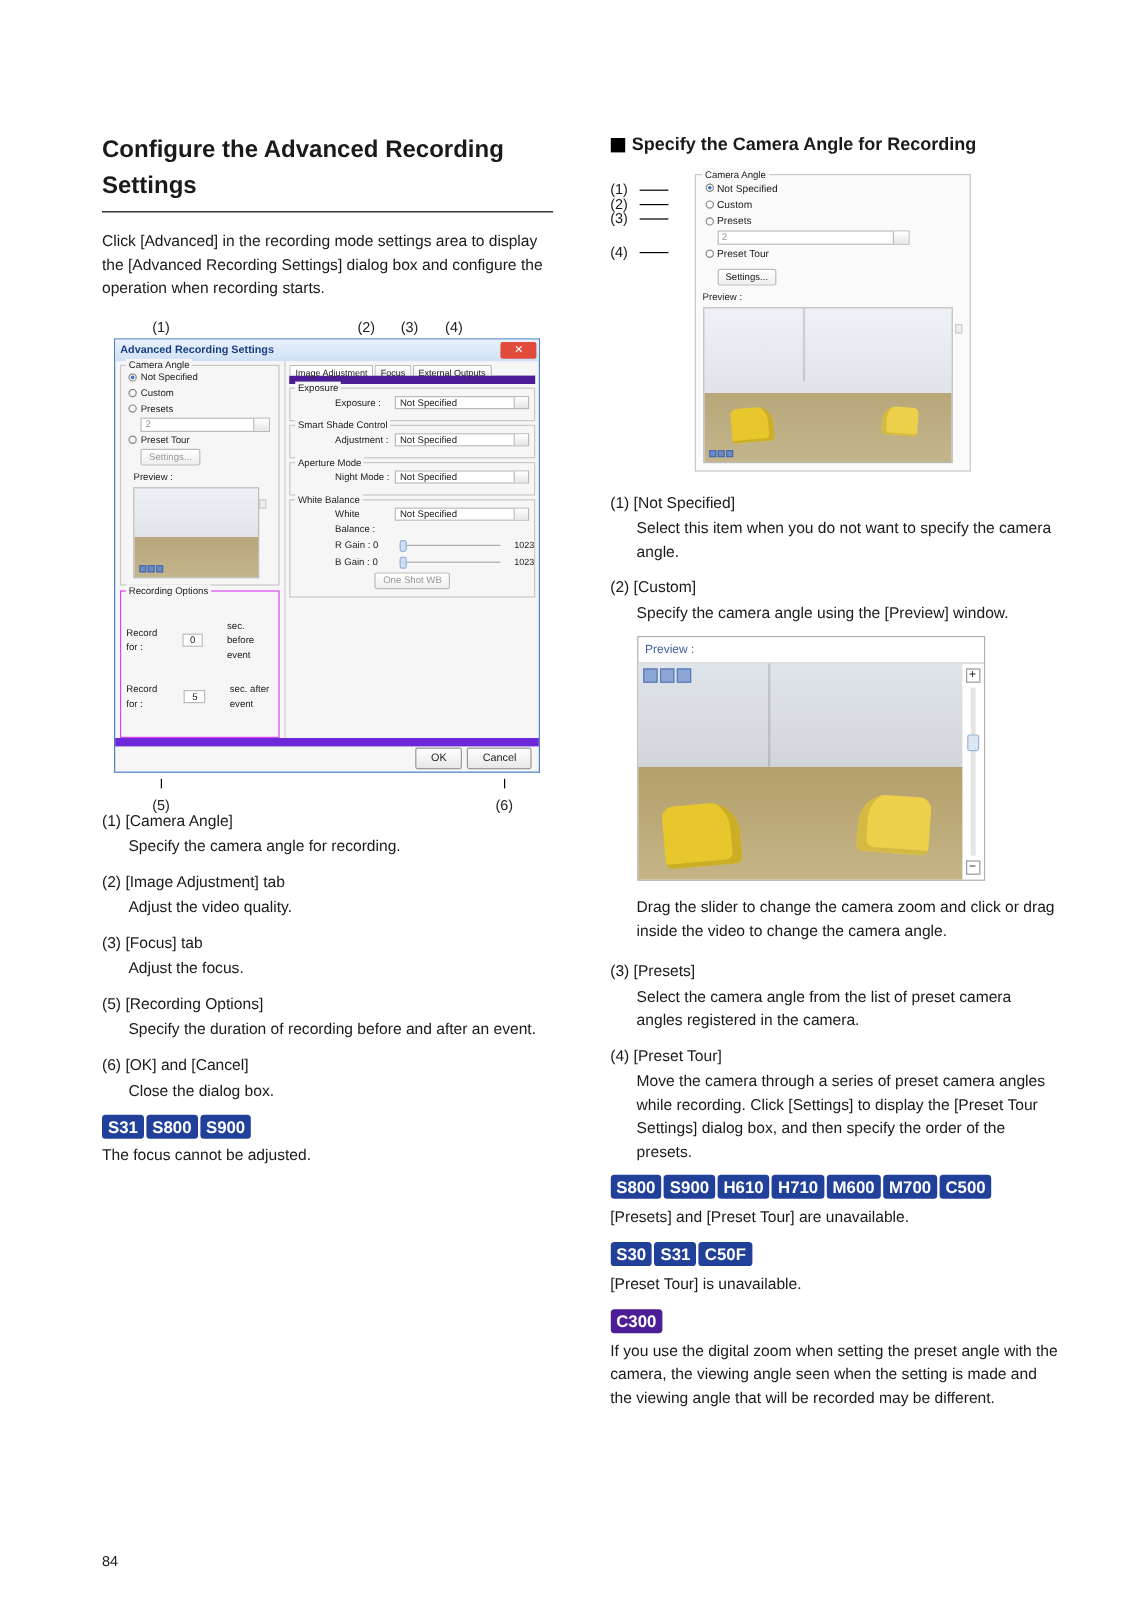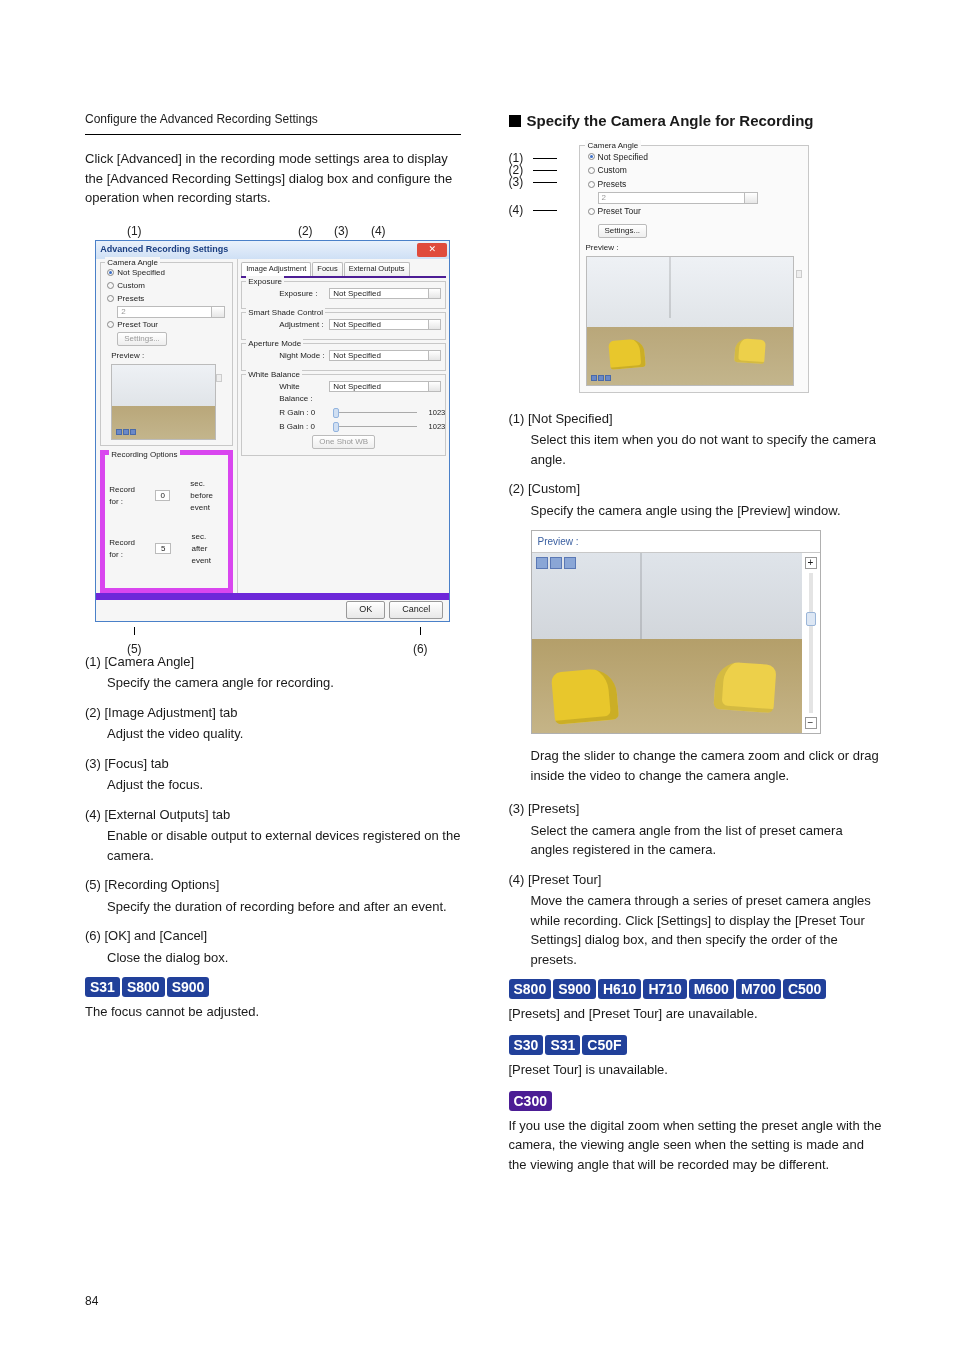--- a/index.html
+++ b/index.html
@@ -10,22 +10,22 @@
     height: 1350px;
     background: #fff;
     padding: 110px 70px 40px 85px;
     font-size: 13px;
     line-height: 1.5;
     position: relative;
   }
   .cols { display: flex; gap: 48px; }
   .col { flex: 1 1 0; }
   h1 {
-    font-size: 12px;
-    font-weight: normal;
+    font-size: 20px;
+    font-weight: bold;
     margin-bottom: 6px;
   }
   .rule { border-bottom: 1px solid #000; margin-bottom: 14px; }
   p { margin-bottom: 14px; }
   h2 { font-size: 15px; font-weight: bold; margin-bottom: 12px; display:flex; align-items:center; gap:6px;}
   .h2-box{ display:inline-block; width:12px; height:12px; background:#000;}
   .item { margin-bottom: 10px; }
   .item .head { font-size: 13px; margin-bottom: 2px; }
   .item .body { font-size: 13px; margin-left: 22px; }
   .tags { margin-top: 6px; margin-bottom: 4px;}
@@ -60,25 +60,25 @@
   .radiodot{ width:7px; height:7px; border:1px solid #888; border-radius:50%; display:inline-flex; align-items:center; justify-content:center;}
   .radiodot.sel::after{content:""; width:3px; height:3px; background:#3b6fc9; border-radius:50%; display:block;}
   .selbox{ margin:1px 0 1px 12px; width:108px; height:12px; border:1px solid #bbb; background:#fff; font-size:8px; padding:0 14px 0 3px; position:relative; line-height:10px; color:#999;}
   .selbox::after{content:""; position:absolute; right:0; top:0; width:12px; height:100%; border-left:1px solid #bbb; background:linear-gradient(#fff,#e6e6e6);}
   .btn-mini{ display:inline-block; border:1px solid #bbb; background:linear-gradient(#fff,#eee); border-radius:2px; padding:0 6px; font-size:8px; line-height:12px; margin-left:12px; color:#999;}
   .preview-l{ font-size:8px; margin:4px 6px 2px;}
   .preview-box{ margin:0 6px; height:76px; background:linear-gradient(180deg,#eef1f5 0%,#e0e4e8 55%,#b9a77a 55%,#c3b58c 100%); border:1px solid #bbb; position:relative;}
   .preview-grab{ position:absolute; right:0; top:10px; width:6px; height:8px; background:#eee; border:1px solid #ccc;}
   .thumb-ctl{ position:absolute; left:4px; bottom:4px; display:flex; gap:1px;}
   .thumb-ctl i{width:6px;height:6px;background:#6a89c7;border:1px solid #4a6aa8;display:inline-block;}
-  .rec-opts{ border:5px solid #d946ef; margin:4px 4px 0; padding:6px 4px 4px; position:relative;}
+  .rec-opts{ border:1px solid #d946ef; margin:4px 4px 0; padding:6px 4px 4px; position:relative;}
   .rec-row{display:flex; align-items:center; gap:20px; font-size:8px; margin:17px 0;}
   .num-in{width:26px; height:11px; border:1px solid #bbb; background:#fff; font-size:8px; text-align:center; line-height:9px;}
 
-  .tabs{ height:16px; display:flex; border-bottom:2px solid #4c1d95; margin:3px 3px 0;}
+  .tabs{ height:16px; display:flex; border-bottom:7px solid #4c1d95; margin:3px 3px 0;}
   .tab{ border:1px solid #bbb; border-bottom:none; background:linear-gradient(#fff,#eee); padding:1px 4px; font-size:7.5px; border-radius:2px 2px 0 0; margin-right:1px; line-height:1.3;}
   .tab.active{ background:#fff;}
   .grpR{ border:1px solid #c8c8c8; margin:3px 3px; padding:4px 4px 6px; position:relative;}
   .field-row{ display:flex; align-items:flex-start; font-size:8px; margin:2px 0 2px 2px; gap:4px;padding-left:31px;}
   .field-row .lbl{width:46px;}
   .dd{ flex:1; height:11px; border:1px solid #bbb; background:#fff; position:relative; padding:0 12px 0 3px; line-height:9px;}
   .dd::after{content:""; position:absolute; right:0; top:0; width:11px; height:100%; border-left:1px solid #bbb; background:linear-gradient(#fff,#e6e6e6);}
   .slider{flex:1; height:11px; position:relative;}
   .track{position:absolute; left:4px; right:24px; top:5px; height:1px; background:#aaa;}
   .knob{position:absolute; left:4px; top:1px; width:6px; height:10px; background:#d0dff2; border:1px solid #93b4df; border-radius:2px;}
@@ -269,24 +269,20 @@
         </div>
         <div class="item">
           <div class="head">(2) [Image Adjustment] tab</div>
           <div class="body">Adjust the video quality.</div>
         </div>
         <div class="item">
           <div class="head">(3) [Focus] tab</div>
           <div class="body">Adjust the focus.</div>
         </div>
         <div class="item">
-          <div class="head">(4) [External Outputs] tab</div>
-          <div class="body">Enable or disable output to external devices registered on the camera.</div>
-        </div>
-        <div class="item">
           <div class="head">(5) [Recording Options]</div>
           <div class="body">Specify the duration of recording before and after an event.</div>
         </div>
         <div class="item">
           <div class="head">(6) [OK] and [Cancel]</div>
           <div class="body">Close the dialog box.</div>
         </div>
       </div>
 
     <div class="tags" id="left-tags"><span class="tag">S31</span><span class="tag">S800</span><span class="tag">S900</span></div>

